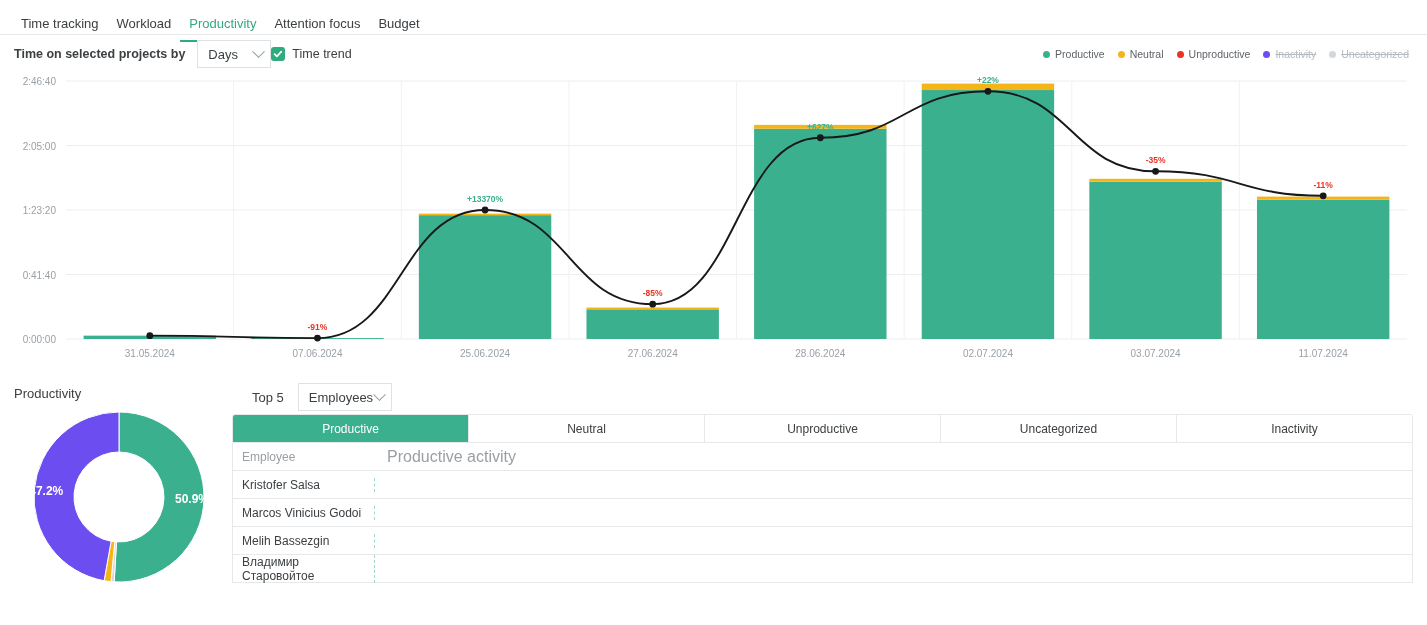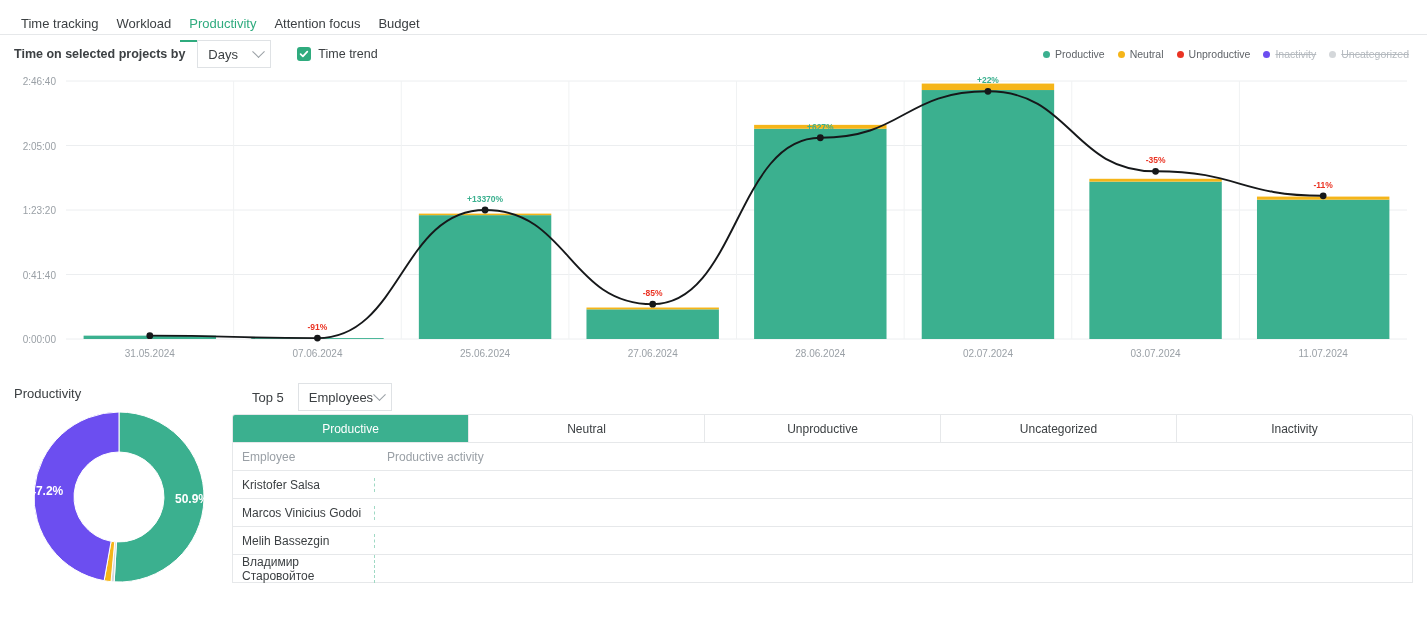--- a/index.html
+++ b/index.html
@@ -63,21 +63,20 @@
     cursor: pointer;
   }
   .chev {
     width: 9px; height: 9px;
     border-right: 1.4px solid #9aa0a6;
     border-bottom: 1.4px solid #9aa0a6;
     transform: rotate(45deg) translate(-2px,-2px);
   }
   .checkrow {
     display: flex; align-items: center;
-    margin-left: 26px;
     cursor: pointer;
   }
   .checkbox {
     width: 14px; height: 14px;
     border-radius: 3px;
     background: #2fab7e;
     display: flex; align-items: center; justify-content: center;
     margin-right: 7px;
   }
   .checkbox svg { display: block; }
@@ -144,21 +143,21 @@
 
   .thead {
     display: flex;
     height: 28px;
     align-items: center;
     border-left: 1px solid #e6e8ea;
     border-right: 1px solid #e6e8ea;
     border-bottom: 1px solid #e6e8ea;
   }
   .th-emp { width: 142px; flex: 0 0 142px; font-size: 12px; color: #9aa0a6; padding-left: 9px; }
-  .th-act { font-size: 12px; color: #9aa0a6; padding-left: 12px; }
+  .th-act { font-size: 16px; color: #9aa0a6; padding-left: 12px; }
 
   .trow {
     display: flex;
     height: 28px;
     align-items: center;
     border-left: 1px solid #e6e8ea;
     border-right: 1px solid #e6e8ea;
     border-bottom: 1px solid #e6e8ea;
   }
   .td-emp {

